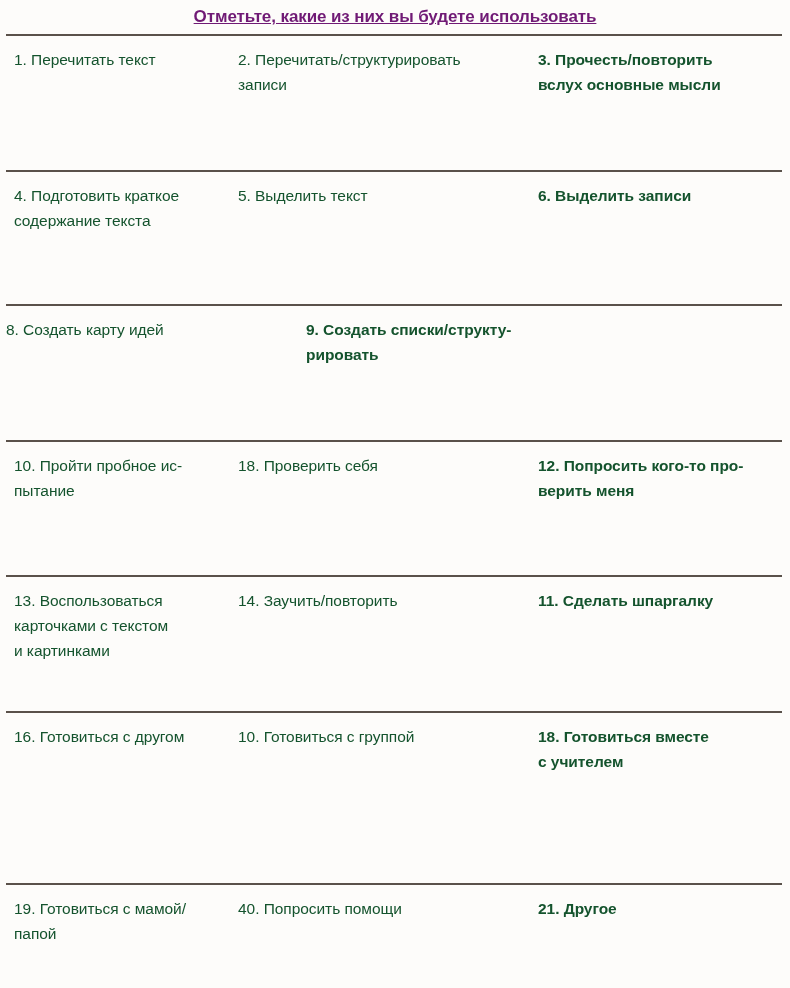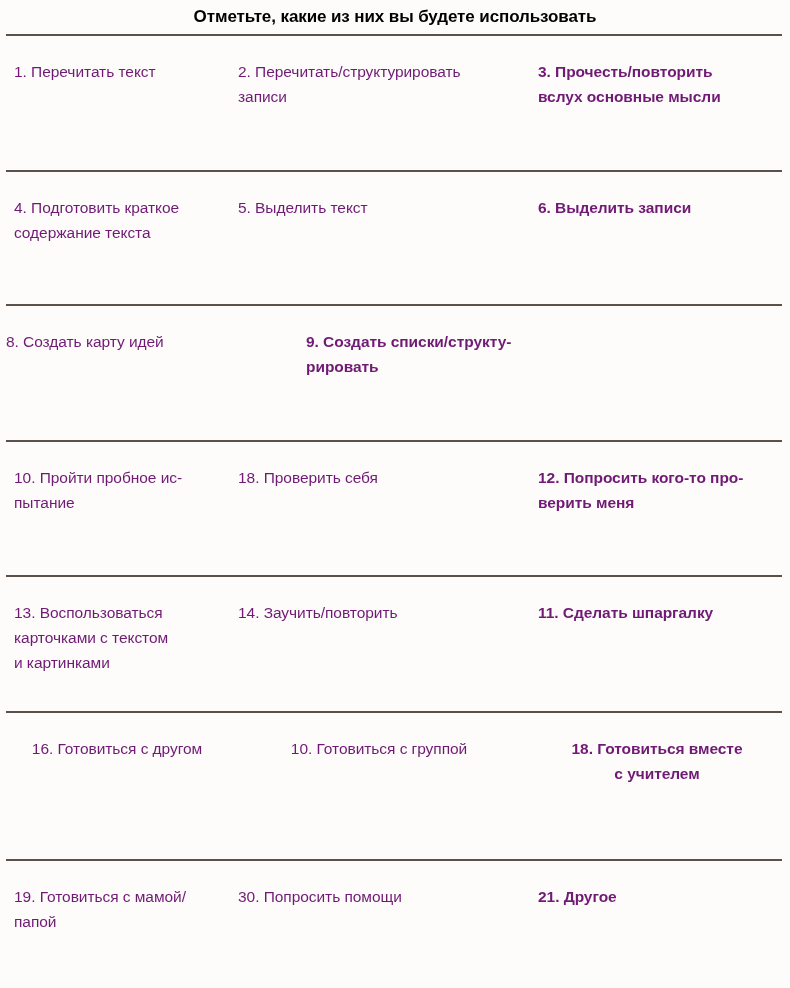--- a/index.html
+++ b/index.html
@@ -25,23 +25,24 @@
   
   .sheet-title {
     position: absolute;
     left: 0;
     top: 6px;
     width: 790px;
     text-align: center;
     font-size: 17px;
     font-weight: bold;
     letter-spacing: -0.1px;
-    color: #000000;
+    color: #701a75;
     line-height: 22px;
     white-space: nowrap;
+    text-decoration: underline;
   }
 
   
   .table {
     position: absolute;
     left: 6px;
     top: 34px;
     width: 776px;
   }
 
@@ -50,37 +51,36 @@
     border-top: 2px solid #5a514a;
     box-sizing: border-box;
     padding-top: 11px;
   }
 
   .row.r0 { height: 136px; }
   .row.r1 { height: 134px; }
   .row.r2 { height: 136px; }
   .row.r3 { height: 135px; }
   .row.r4 { height: 136px; }
-  .row.r5 { height: 148px; text-align: center; }
+  .row.r5 { height: 172px; }
   .row.r6 { height: 141px; border-bottom: 2px solid #5a514a; }
 
   .cells {
     display: flex;
     flex-direction: row;
     align-items: flex-start;
   }
 
   .cell {
     box-sizing: border-box;
     font-size: 15.5px;
     line-height: 25px;
-    color: #701a75;
+    color: #14532d;
     letter-spacing: -0.05px;
     white-space: pre-line;
-    margin-top: 12px;
   }
 
   .cell.c0 { width: 232px; padding-right: 18px; padding-left: 8px; }
   .cell.c1 { width: 300px; padding-right: 18px; }
   .cell.c2 { width: 244px; padding-right: 6px; font-weight: bold; }
 </style>
 </head>
 <body>
 
 <div class="sheet">
@@ -142,19 +142,19 @@
         <div class="cell c1">10. Готовиться с группой</div>
         <div class="cell c2">18. Готовиться вместе
 с учителем</div>
       </div>
     </div>
 
     <div class="row r6">
       <div class="cells">
         <div class="cell c0">19. Готовиться с мамой/
 папой</div>
-        <div class="cell c1">30. Попросить помощи</div>
+        <div class="cell c1">40. Попросить помощи</div>
         <div class="cell c2">21. Другое</div>
       </div>
     </div>
 
   </div>
 </div>
 
 </body></html>

